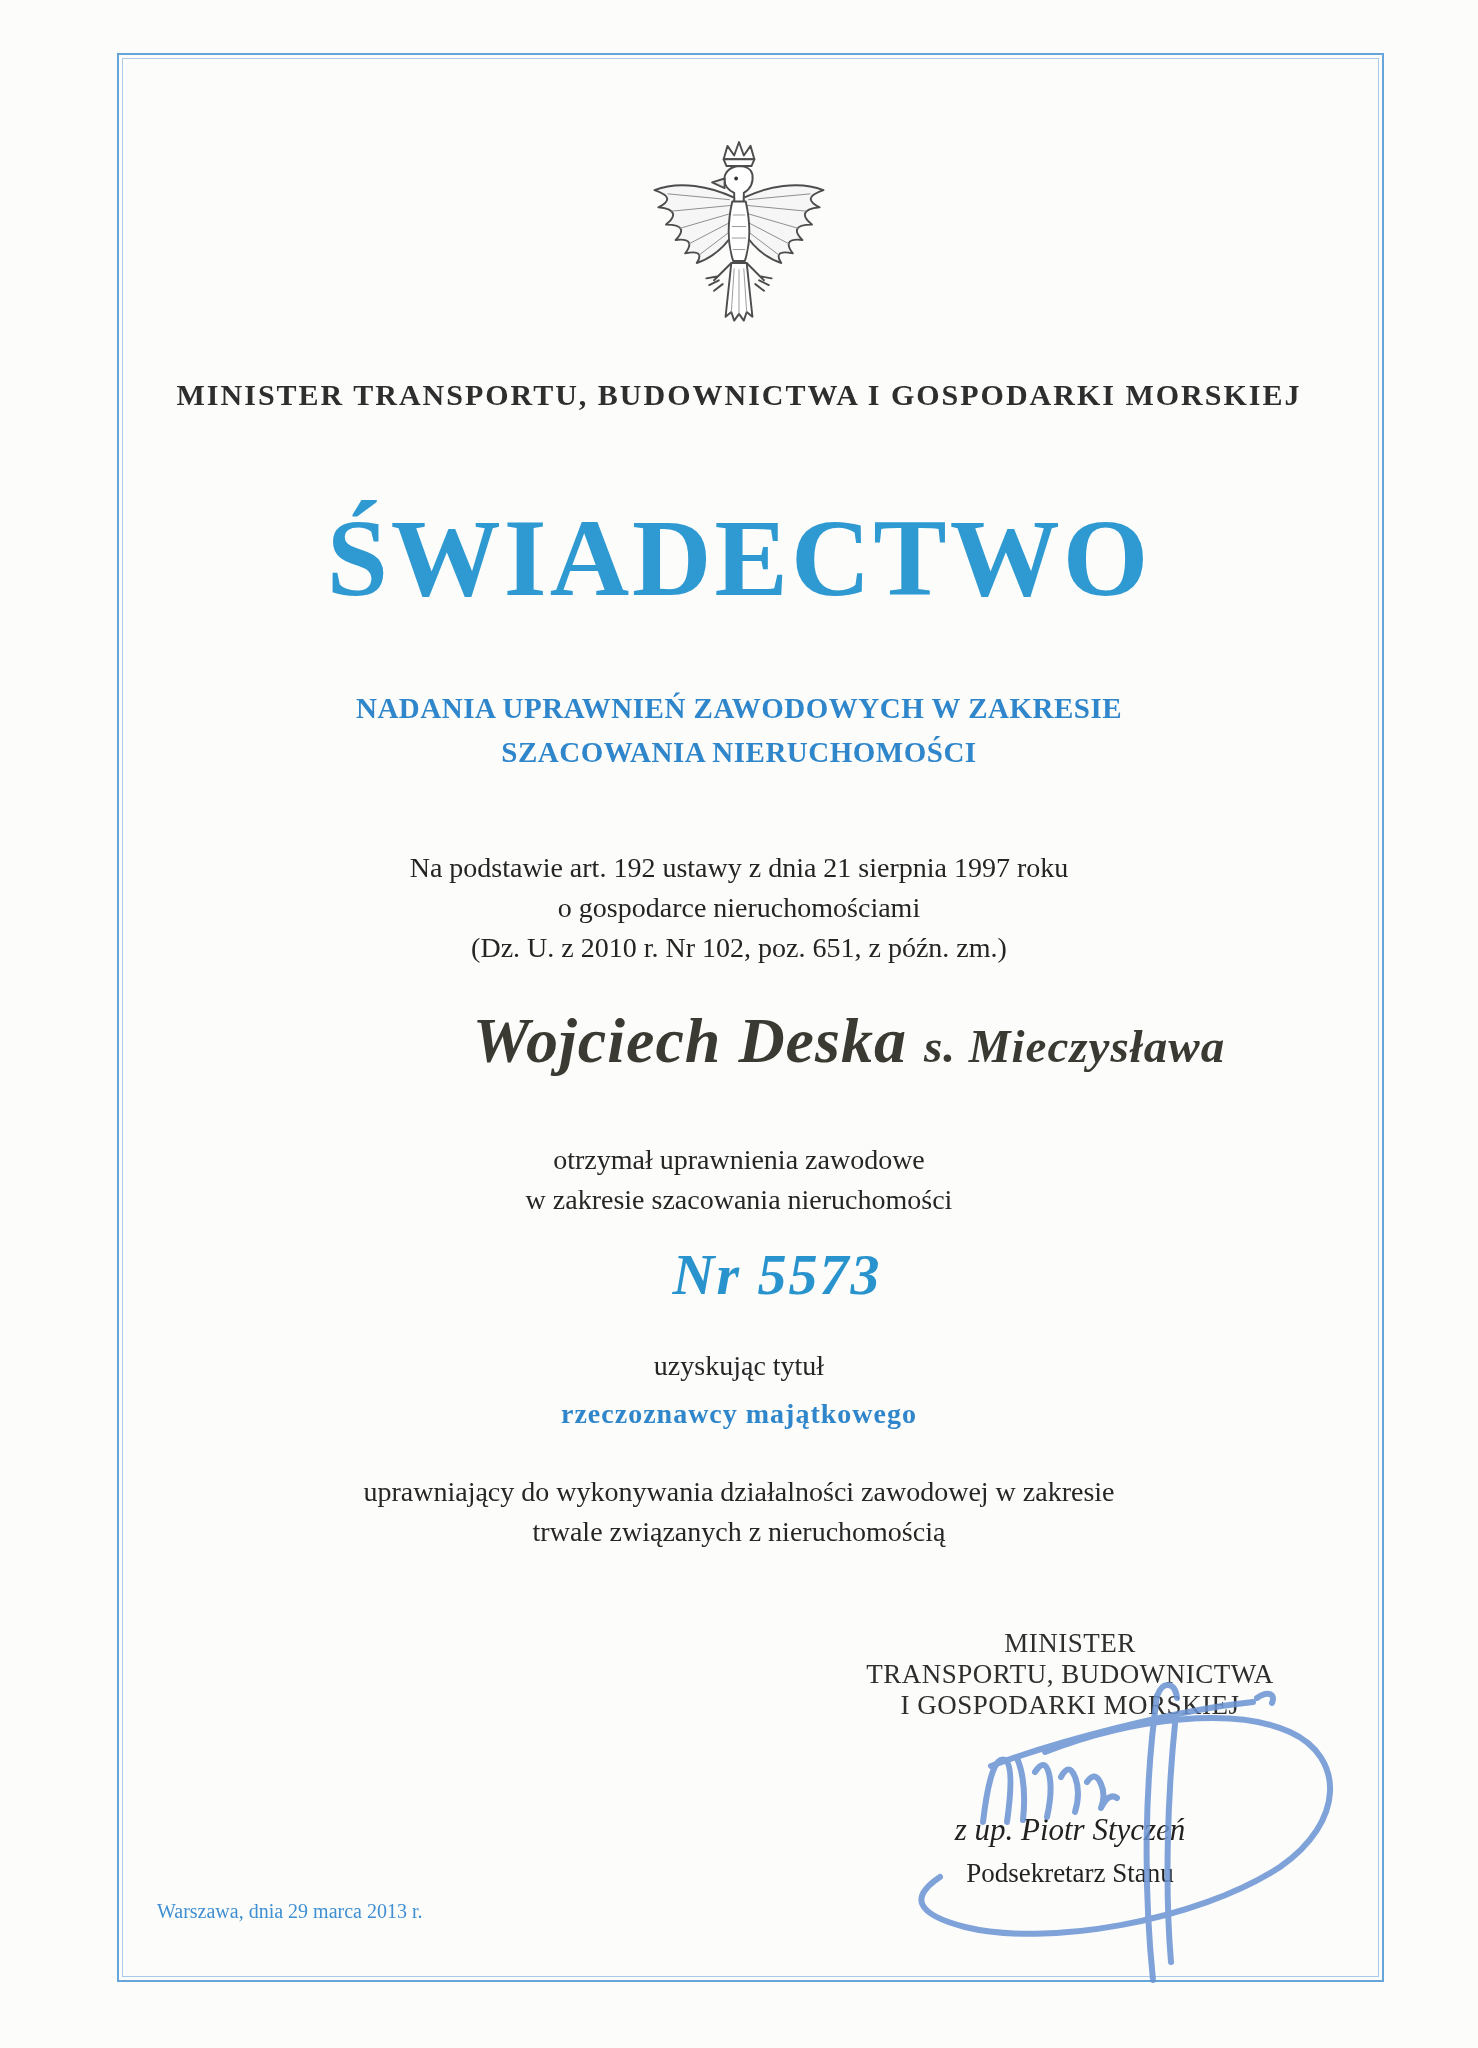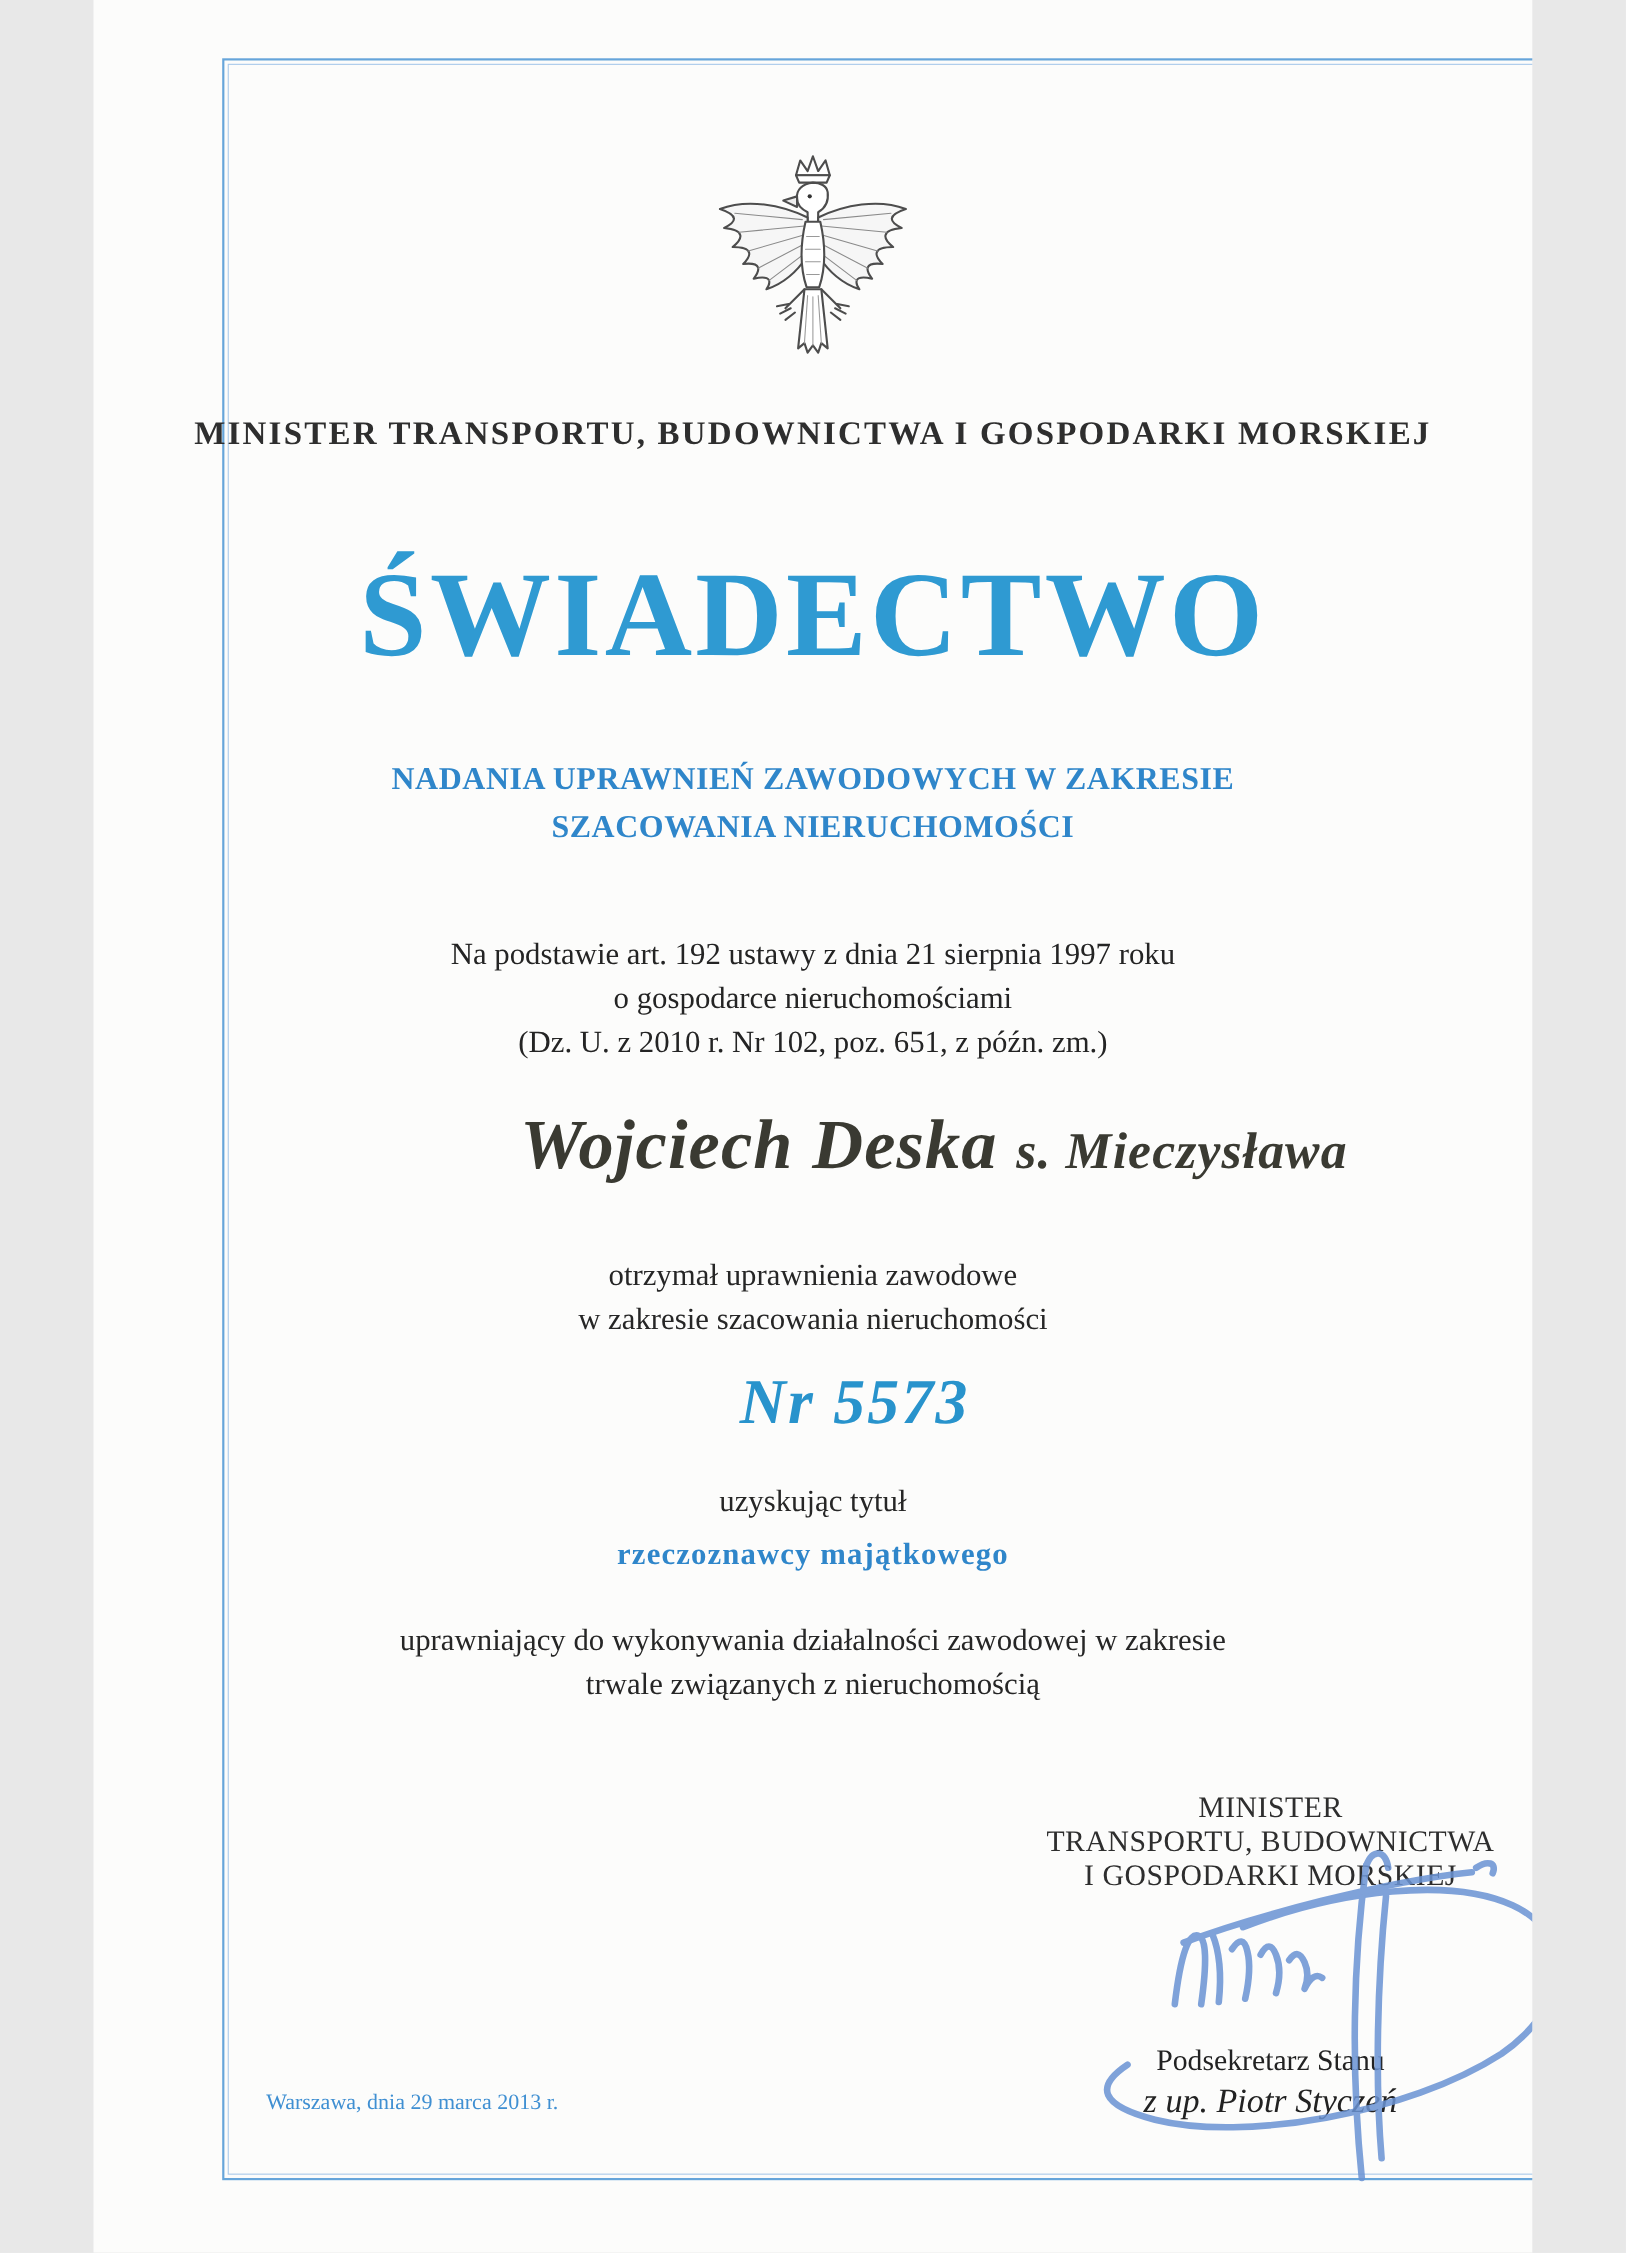--- a/index.html
+++ b/index.html
@@ -1,17 +1,17 @@
 <!DOCTYPE html>
 <html style="--title_blue: #2f9ad2; --accent_blue: #2f86ca; --number_blue: #2893cc; --border_blue: #66a5da; --signature_blue: #6a93d4; --date_blue: #3f8fd2; --text_dark: #262626;"><head>
 <meta charset="utf-8">
 <style>
   html,body{margin:0;padding:0;background:#e8e8e8;}
   .page{
-    position:relative;width:1308px;height:2048px;margin:0 auto;
+    position:relative;width:1478px;height:2048px;margin:0 auto;
     background:#fcfcfb;overflow:hidden;
     font-family:"Liberation Serif", serif;color:#262626;
   }
   .frame{position:absolute;left:117px;top:53px;width:1263px;height:1925px;
     border:2px solid var(--border_blue,#66a5da);}
   .frame-inner{position:absolute;inset:3px;border:1px solid #a9c9ea;}
   .center{position:absolute;left:0;right:0;text-align:center;}
   .eagle{position:absolute;left:50%;top:138px;transform:translateX(-50%);
     width:192px;height:202px;}
   .ministry{top:378px;font-weight:bold;font-size:30px;letter-spacing:2px;color:#2e2e2e;}
@@ -25,21 +25,21 @@
   .recipient .filiation{font-size:47px;}
   .grant{top:1140px;font-size:28px;line-height:40px;}
   .license{top:1246px;transform:translateX(38px);font-style:italic;font-weight:bold;
     font-size:58px;line-height:1;color:var(--number_blue,#2893cc);letter-spacing:2px;}
   .title-intro{top:1350px;font-size:28px;}
   .prof-title{top:1398px;font-weight:bold;font-size:28px;letter-spacing:1px;
     color:var(--accent_blue,#2f86ca);}
   .scope{top:1472px;font-size:28px;line-height:40px;}
   .office{position:absolute;left:840px;width:460px;top:1628px;text-align:center;
     font-size:27px;line-height:31px;letter-spacing:.5px;color:#2e2e2e;}
-  .signed-by{position:absolute;left:840px;width:460px;top:1892px;text-align:center;
+  .signed-by{position:absolute;left:840px;width:460px;top:1812px;text-align:center;
     font-style:italic;font-size:31px;color:#222;}
   .signer-title{position:absolute;left:840px;width:460px;top:1858px;text-align:center;
     font-size:27px;color:#222;font-family:Liberation Serif, serif;}
   .signature{position:absolute;left:895px;top:1662px;width:470px;height:340px;
     opacity:.85;pointer-events:none;}
   .place-date{position:absolute;left:157px;top:1900px;font-size:20px;
     color:var(--date_blue,#3f8fd2);}
 </style>
 </head>
 <body>

